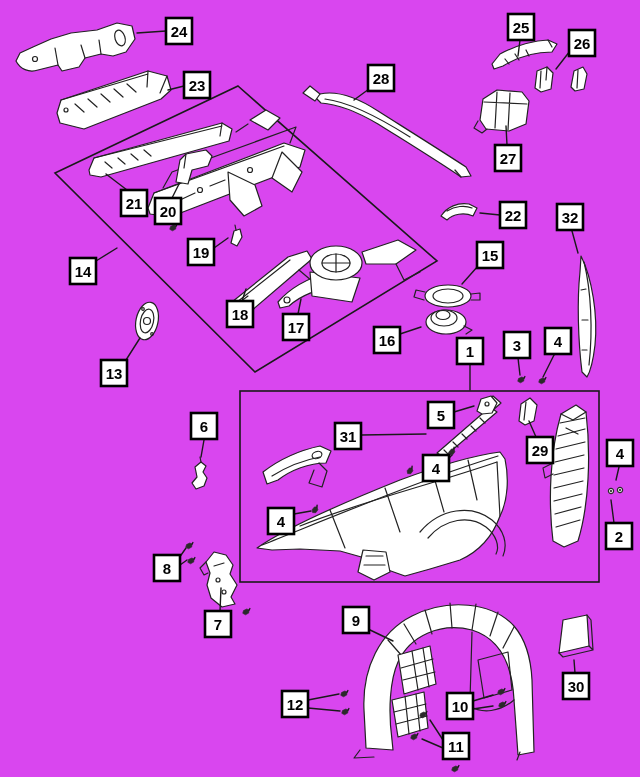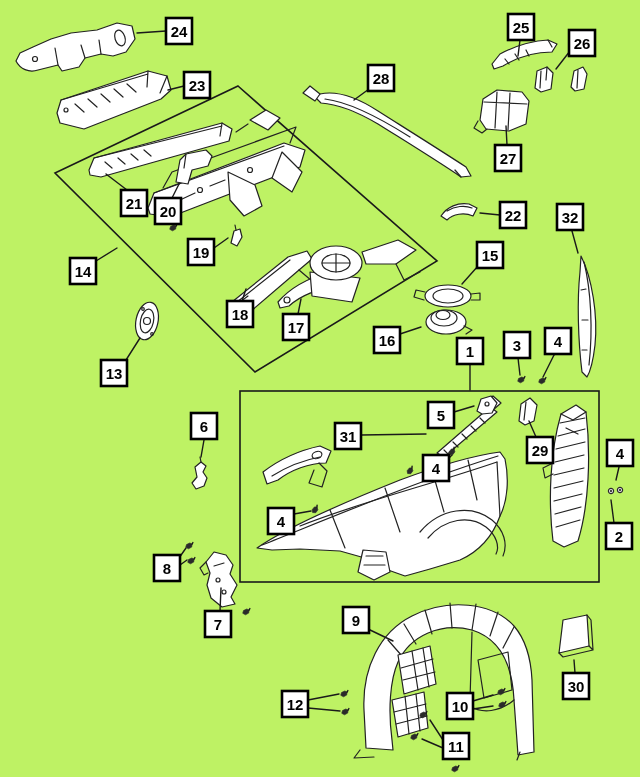--- a/index.html
+++ b/index.html
@@ -1,16 +1,16 @@
 <!DOCTYPE html>
 <html><head>
 <meta charset="utf-8">
 <style>
   html,body{margin:0;padding:0;background:#fff;}
-  .page{position:relative;width:640px;height:777px;background:#bef264;overflow:hidden;
+  .page{position:relative;width:640px;height:777px;background:#d946ef;overflow:hidden;
         font-family:"Liberation Sans",sans-serif;text-align:right;}
   svg{display:block;}
   .part{stroke:#222;stroke-width:1.2;fill:none;stroke-linejoin:round;stroke-linecap:round;}
   .part-solid{stroke:#222;stroke-width:1.2;fill:#ffffff;stroke-linejoin:round;stroke-linecap:round;}
   .container-line{stroke:#1a1a1a;stroke-width:1.6;fill:none;}
   .callout-rect{fill:#ffffff;stroke:#000;stroke-width:2.6;}
   .callout-num{font-family:"Liberation Sans",sans-serif;font-weight:700;font-size:15px;fill:#000;
                text-anchor:middle;}
   .leader{stroke:#1a1a1a;stroke-width:1.4;fill:none;stroke-linecap:round;}
   .fastener{fill:#2a2a2a;stroke:#2a2a2a;stroke-width:0.6;}

